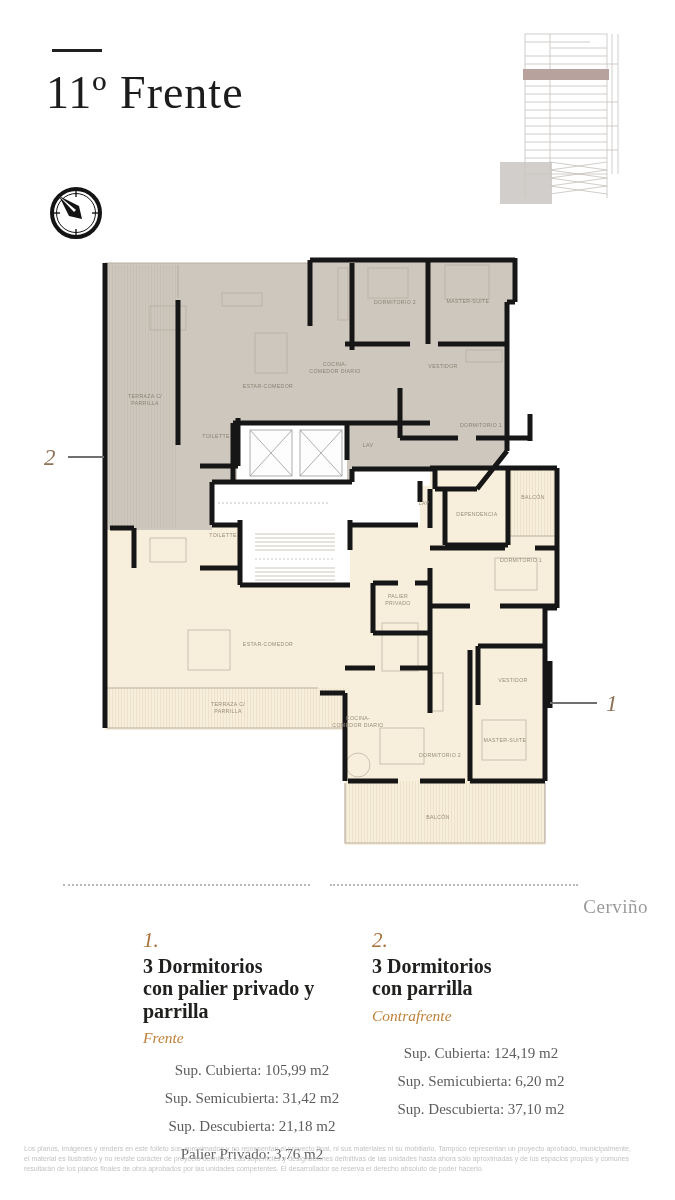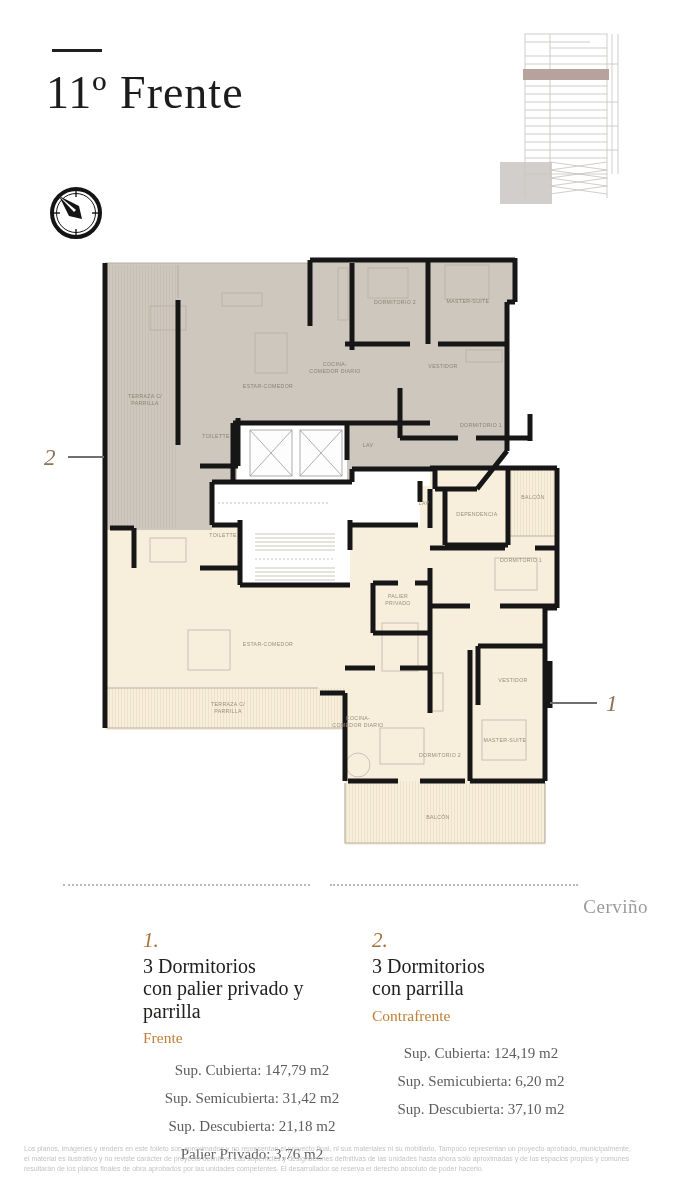--- a/index.html
+++ b/index.html
@@ -15,22 +15,22 @@
   .dotted{top:884px;height:0;border-top:2px dotted #b9b9b9;}
   #dotted-left{left:63px;width:247px;}
   #dotted-right{left:330px;width:248px;}
   #street-label{left:0;top:896px;width:648px;text-align:right;font-size:19px;color:#9b9b9b;letter-spacing:.5px;}
 
   
   .unit-col{top:930px;width:218px;}
   #unit-col-1{left:143px;}
   #unit-col-2{left:372px;}
   .unit-number{font-style:italic;font-size:21px;color:#a8703a;line-height:1;margin-bottom:4px;}
-  .unit-title{font-size:20px;font-weight:normal;color:#20201e;line-height:1.12;white-space:pre-line;}
-  .unit-orientation{font-size:15.5px;color:#bf8038;margin-top:7px;}
+  .unit-title{font-size:20px;font-weight:bold;color:#20201e;line-height:1.12;white-space:pre-line;}
+  .unit-orientation{font-style:italic;font-size:15.5px;color:#bf8038;margin-top:7px;}
   .unit-details{margin-top:9px;font-size:15px;color:#5d5d5d;line-height:1.87;text-align:center;}
 
   
   #disclaimer{left:24px;top:1144px;width:627px;font-family:"Liberation Sans",sans-serif;
     font-size:7px;line-height:1.45;color:#c3c3c3;text-align:left;}
 
   svg text{font-family:"Liberation Sans",sans-serif;}
   .room-label{font-size:5.2px;letter-spacing:.35px;fill:#8c8274;text-anchor:middle;}
   .room-label-cream{fill:#9a8d79;}
   .callout-num{font-family:"Liberation Serif",serif;font-style:italic;font-size:23px;fill:#8d7256;}
@@ -209,21 +209,21 @@
 <div class="abs dotted" id="dotted-right"></div>
 <div class="abs" id="street-label">Cerviño</div>
 
 <div class="abs unit-col" id="unit-col-1">
   <div class="unit-number">1.</div>
   <div class="unit-title">3 Dormitorios
 con palier privado y
 parrilla</div>
   <div class="unit-orientation">Frente</div>
   <div class="unit-details">
-    <div>Sup. Cubierta: 147,79 m2</div>
+    <div>Sup. Cubierta: 105,99 m2</div>
     <div>Sup. Semicubierta: 31,42 m2</div>
     <div>Sup. Descubierta: 21,18 m2</div>
     <div>Palier Privado: 3,76 m2</div>
   </div>
 </div>
 
 <div class="abs unit-col" id="unit-col-2">
   <div class="unit-number">2.</div>
   <div class="unit-title">3 Dormitorios
 con parrilla</div>

